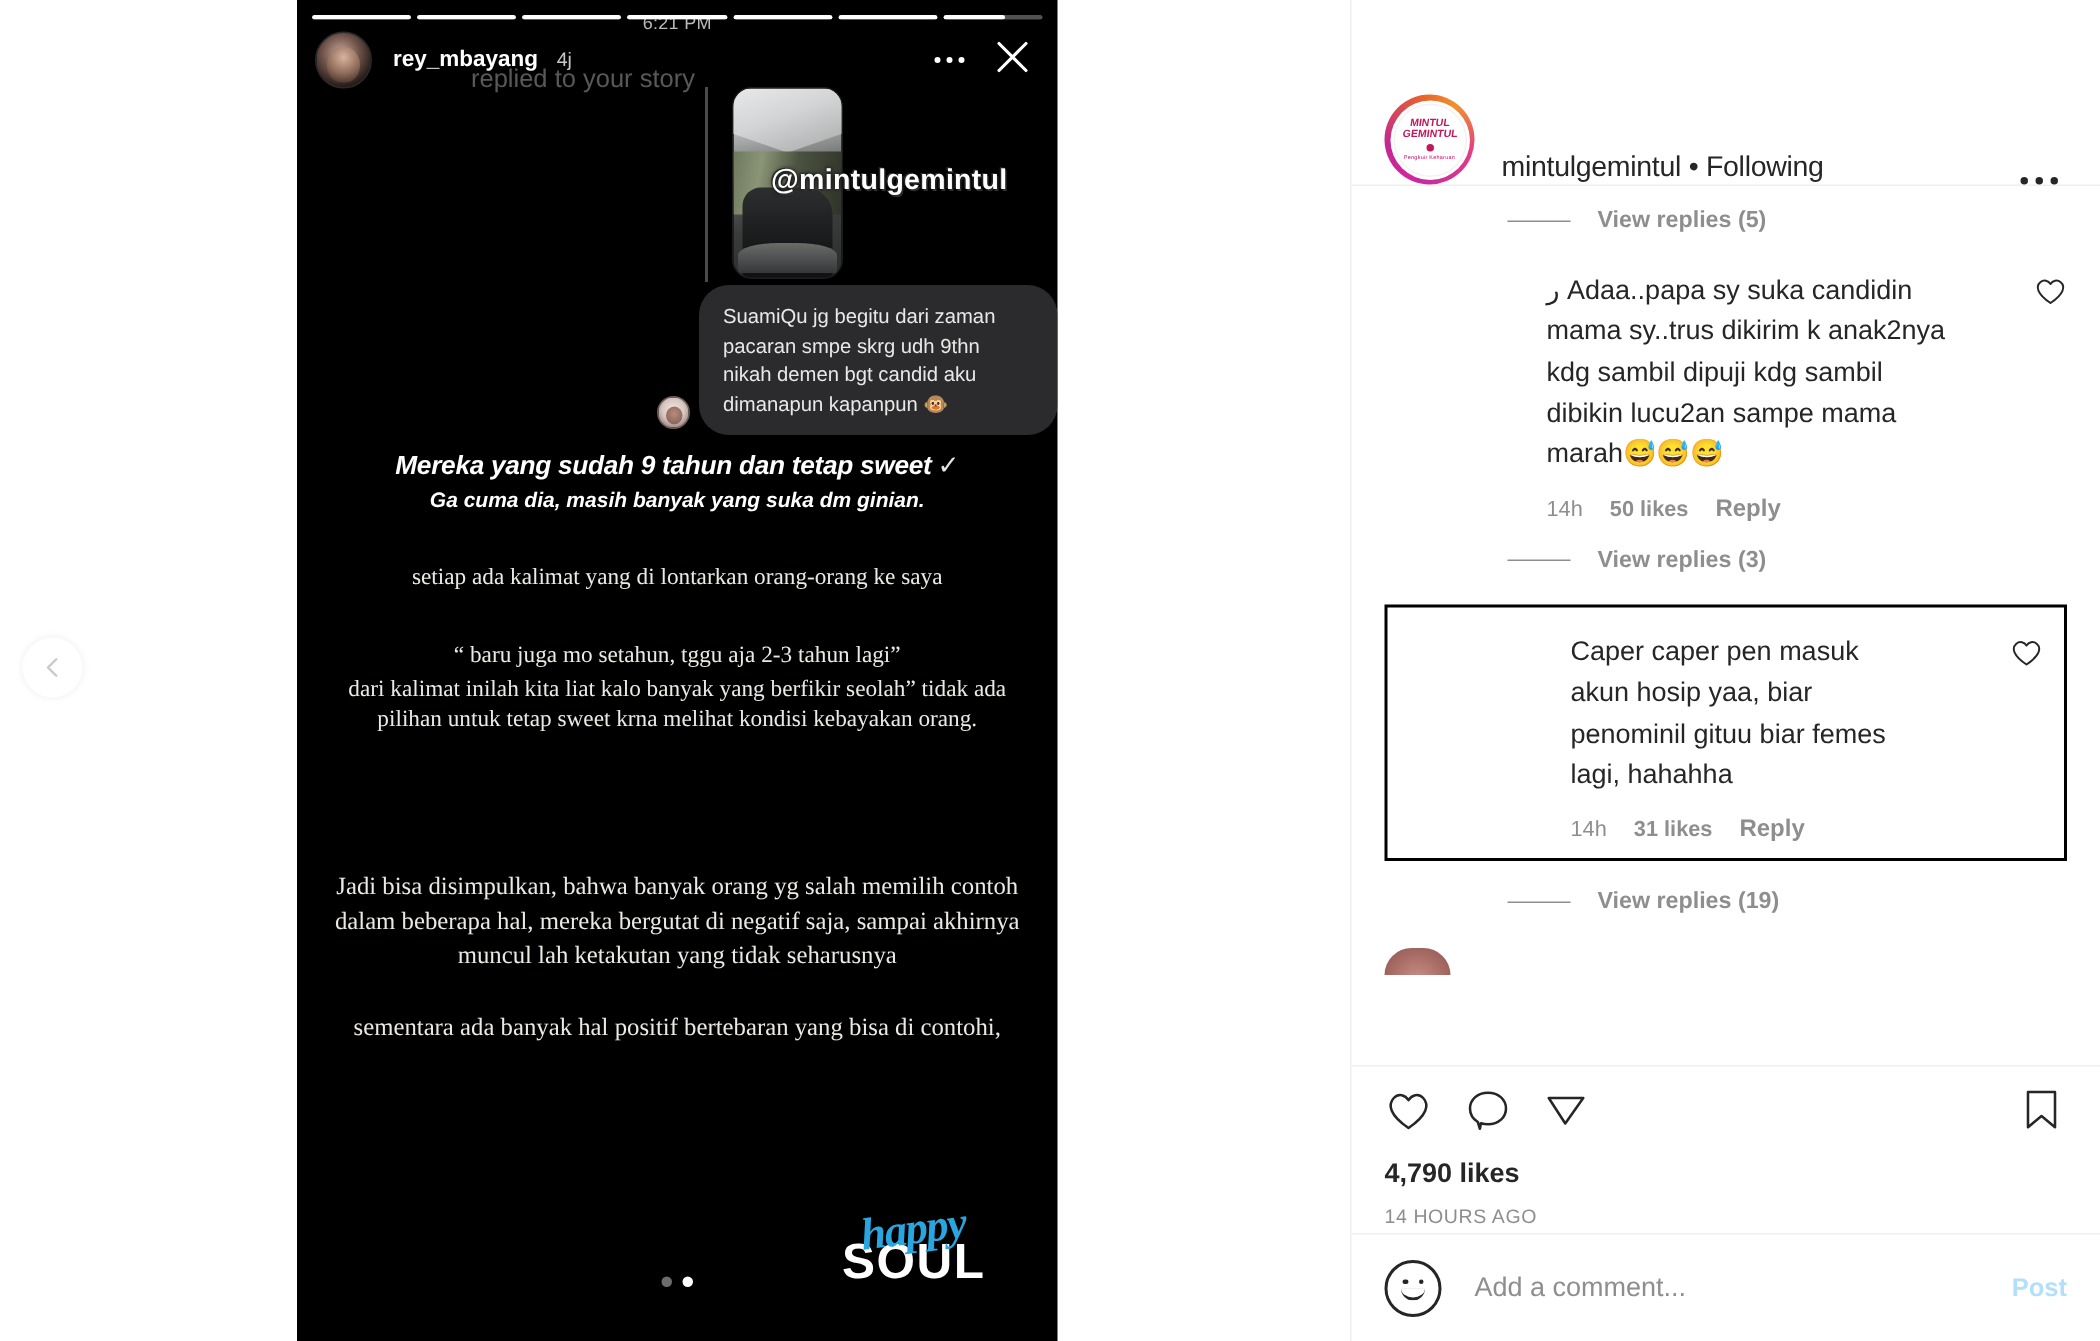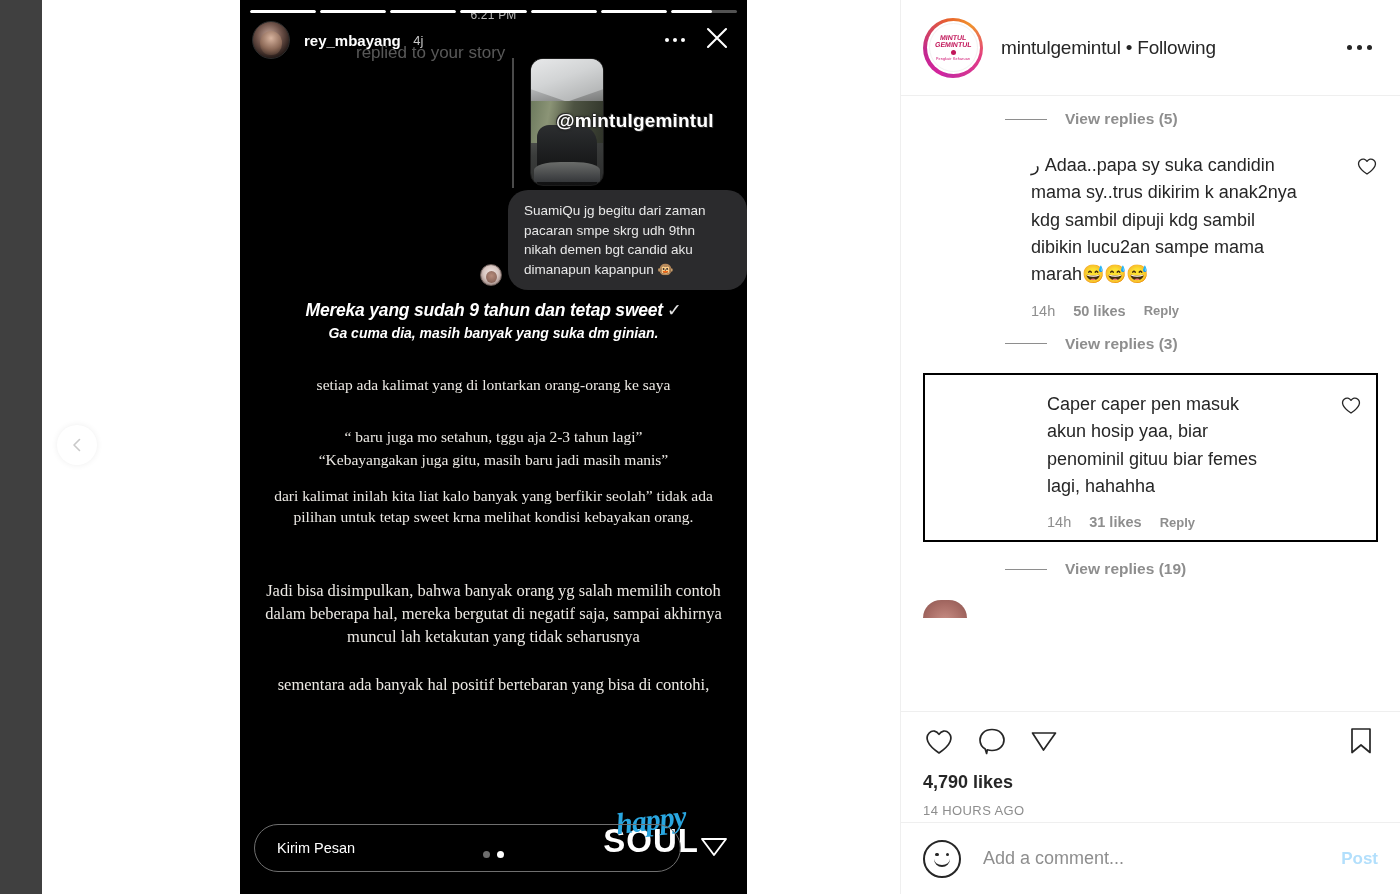--- a/index.html
+++ b/index.html
@@ -2,21 +2,21 @@
 <html><head>
 <meta charset="utf-8">
 <style>
   * { box-sizing: border-box; margin: 0; padding: 0; }
   html, body {
     width: 1400px; height: 894px;
     background: #ffffff;
     font-family: "Liberation Sans", sans-serif;
     overflow: hidden;
   }
-  #app { position: relative; width: 1400px; height: 894px; display: flex; background:#404040;padding-left:42px; }
+  #app { position: relative; width: 1400px; height: 894px; display: flex; background:#404040; }
 
   
   .story-stage {
     position: relative;
     width: 900px; height: 894px;
     background: #ffffff;
     display: flex; align-items: flex-start; justify-content: center;
   }
   .prev-btn {
     position: absolute; left: 15px; top: 425px;
@@ -187,22 +187,22 @@
   .page-dots i.on { background: #ffffff; }
 
   
   .post-panel {
     position: absolute; right: 0; top: 0;
     width: 500px; height: 894px; background: #ffffff;
     border-left: 1px solid #efefef;
     display: flex; flex-direction: column;
   }
   .post-header {
-    height: 96px; flex: 0 0 auto;
-    display: flex; align-items: center; padding: 0 22px;
+    height: 124px; flex: 0 0 auto;
+    display: flex; align-items: flex-end; padding: 0 22px;
     border-bottom: 1px solid #efefef;
   }
   .ring {
     width: 60px; height: 60px; border-radius: 50%; flex: 0 0 auto;
     background: conic-gradient(from 200deg, #d6249f 0%, #c2288f 18%, #e8632c 42%, #f0922c 55%, #e23a86 75%, #c32aa3 100%);
     display:flex; align-items:center; justify-content:center;
   }
   .ring-inner {
     width: 53px; height: 53px; border-radius: 50%; background:#ffffff;
     display:flex; align-items:center; justify-content:center;
@@ -239,21 +239,21 @@
   }
   .cmt-avatar { width: 46px; height: 46px; border-radius:50%; flex:0 0 auto; margin-right:14px; }
   .cmt-avatar.hidden-av { visibility: hidden; }
   .cmt-main { flex: 1 1 auto; min-width: 0; }
   .cmt-text {
     font-size: 18px; color: #262626; line-height: 1.52; word-wrap: break-word;
   }
   .cmt-meta { display:flex; align-items:center; gap: 18px; margin-top: 14px; }
   .cmt-time { font-size: 14.5px; color: #8e8e8e; }
   .cmt-likes { font-size: 14.5px; color: #8e8e8e; font-weight: bold; }
-  .cmt-reply { font-size: 13px; color: #8e8e8e; font-weight: bold; cursor:pointer; }
+  .cmt-reply { font-size: 16px; color: #8e8e8e; font-weight: bold; cursor:pointer; }
   .cmt-heart { flex: 0 0 auto; padding-top: 4px; margin-left: 10px; cursor: pointer; }
 
   .partial-avatar {
     width: 44px; height: 18px; margin: 8px 0 0 0;
     background: radial-gradient(ellipse at 50% 120%, #c98f86 0%, #a96d66 55%, #8b544f 100%);
     border-radius: 22px 22px 0 0;
   }
 
   .post-actions {
     flex: 0 0 auto; border-top: 1px solid #efefef; padding: 14px 22px 4px 22px;
@@ -358,47 +358,38 @@
       <div class="story-title">
         <div class="l1">
           <span>Mereka yang sudah 9 tahun dan tetap sweet</span><span class="check-glyph">✓</span>
         </div>
         <div class="l2">Ga cuma dia, masih banyak yang suka dm ginian.</div>
       </div>
 
       <div class="story-body">
         <p>setiap ada kalimat yang di lontarkan orang-orang ke saya</p>
         <p class="tight" style="margin-bottom:2px;margin-top:32px;">“ baru juga mo setahun, tggu aja 2-3 tahun lagi”</p>
-        <p>“Kebayangakan juga gitu, masih baru jadi masih manis”</p>
         <p>dari kalimat inilah kita liat kalo banyak yang berfikir seolah” tidak ada pilihan untuk tetap sweet krna melihat kondisi kebayakan orang.</p>
       </div>
 
       <div class="story-body2">
         <p>Jadi bisa disimpulkan, bahwa banyak orang yg salah memilih contoh dalam beberapa hal, mereka bergutat di negatif saja, sampai akhirnya muncul lah ketakutan yang tidak seharusnya</p>
         <p>sementara ada banyak hal positif bertebaran yang bisa di contohi,</p>
       </div>
 
       <div class="watermark">
         <span class="wm-happy">happy</span>
         <span class="wm-soul">SOUL</span>
       </div>
 
       <div class="page-dots" id="page-dots">
           <i></i>
           <i class="on"></i>
         </div>
 
-      <div class="story-bottom">
-        <div class="kirim-input">Kirim Pesan</div>
-        <div class="send-btn">
-          <svg width="30" height="30" viewBox="0 0 30 30">
-            <path d="M3 8 L27 8 L15 24 Z" fill="none" stroke="#ffffff" stroke-width="1.9" stroke-linejoin="round"></path>
-          </svg>
-        </div>
-      </div>
 
     </div>
   </div>
 
   <div class="post-panel">
 
     <div class="post-header">
       <div class="ring">
         <div class="ring-inner">
           <div class="ring-logo">

